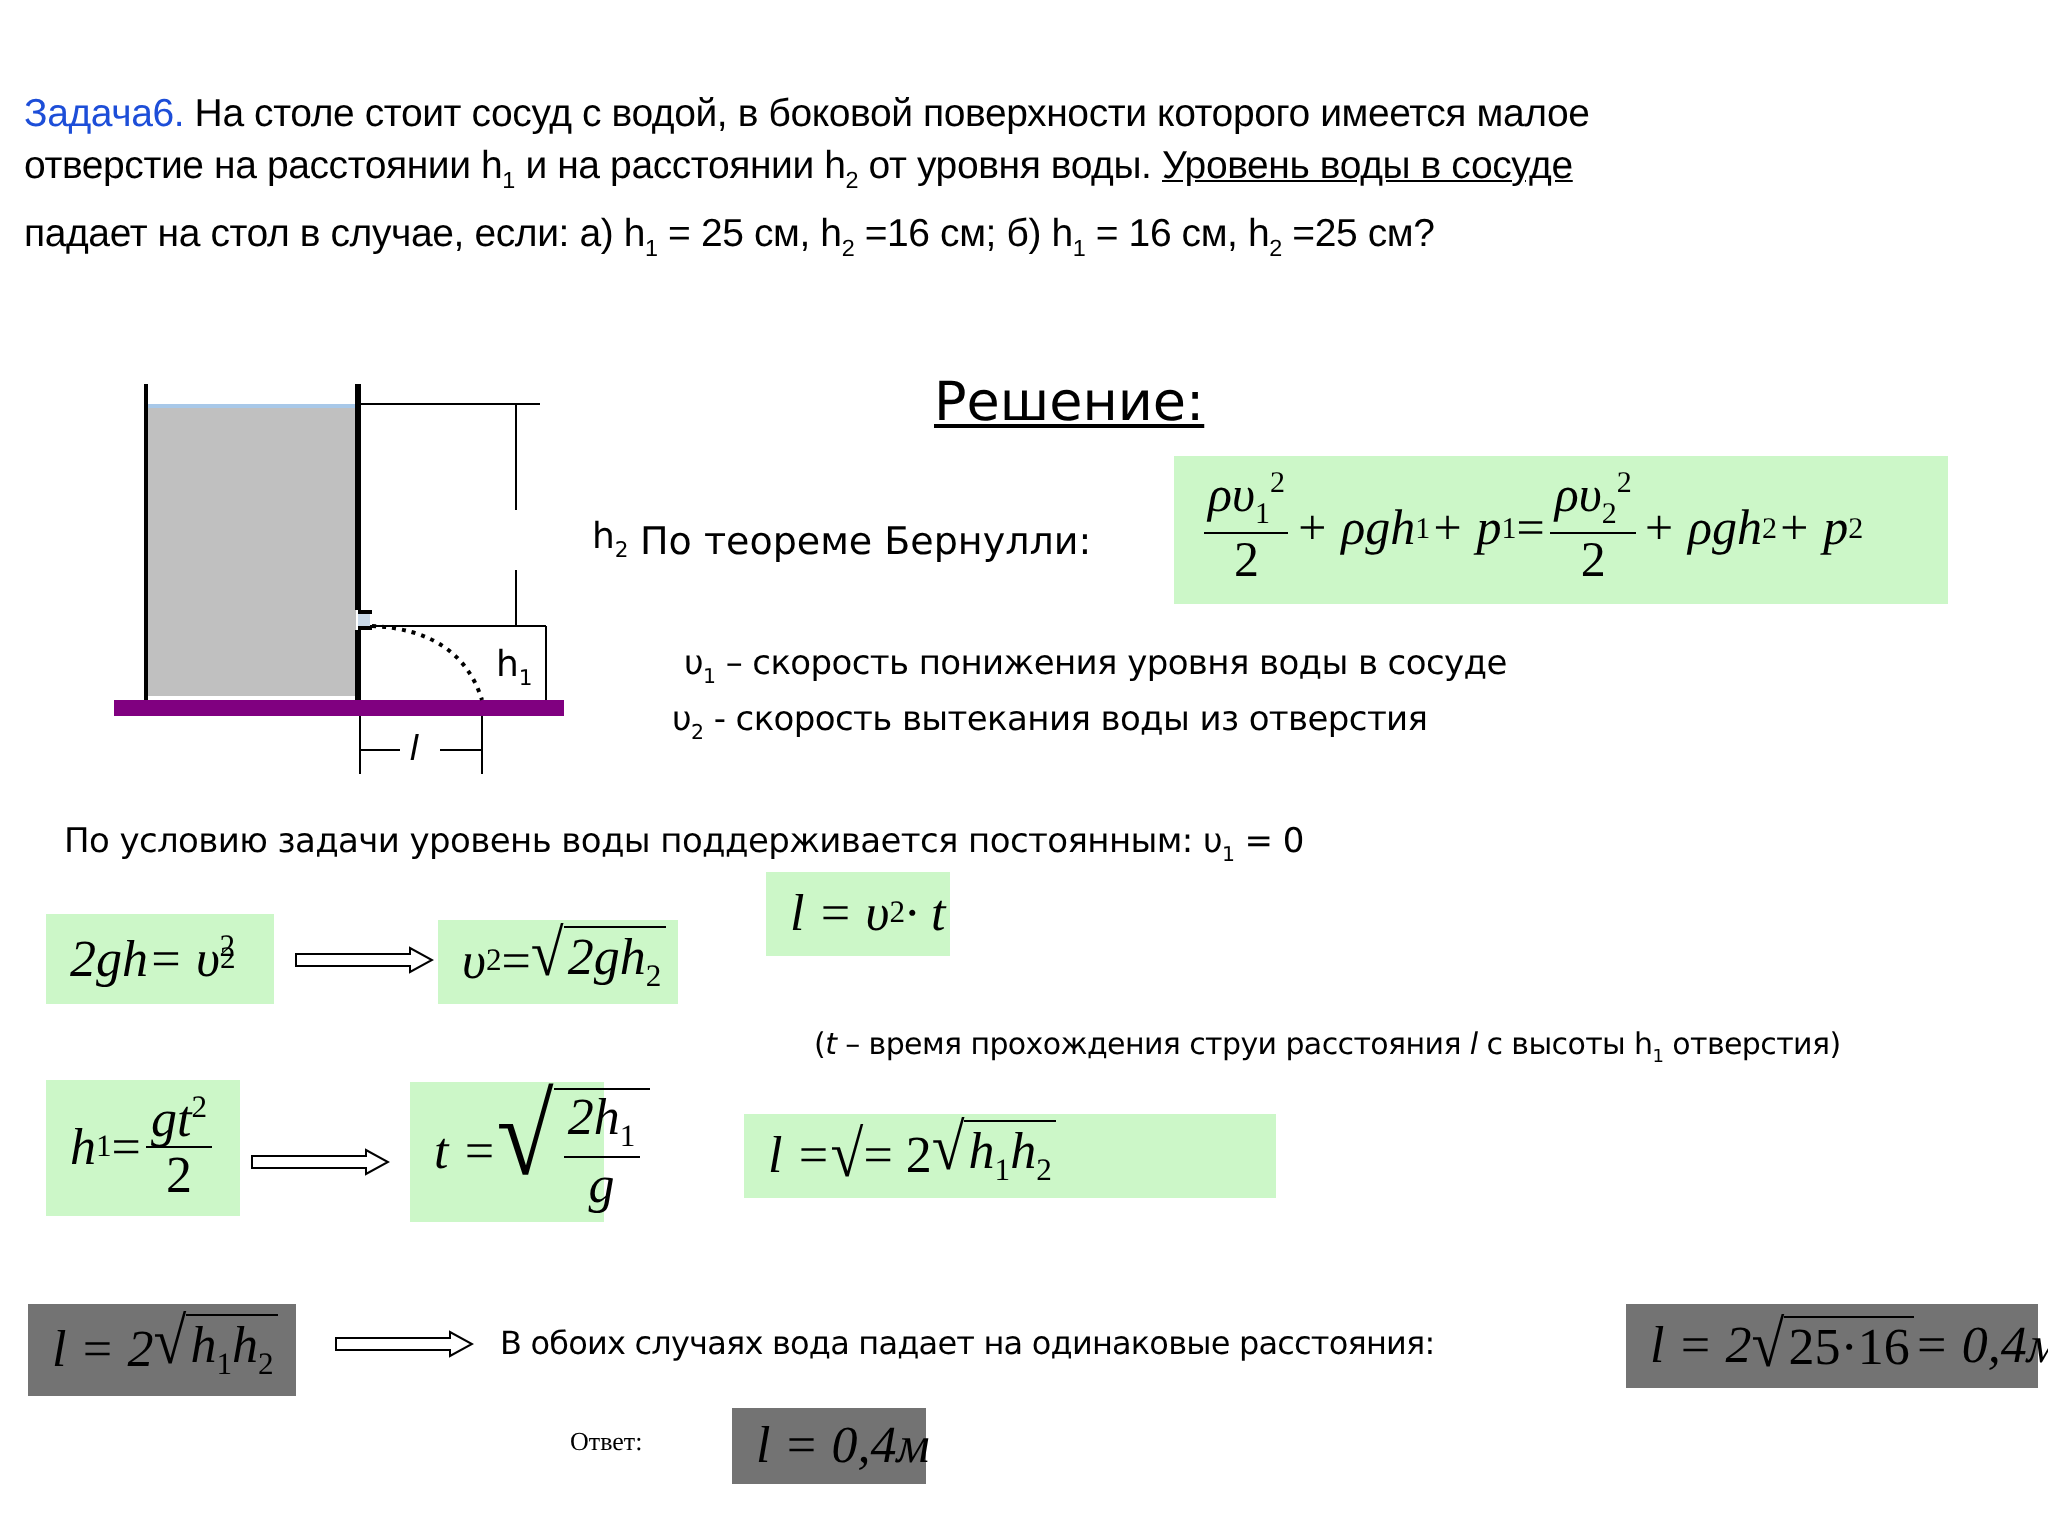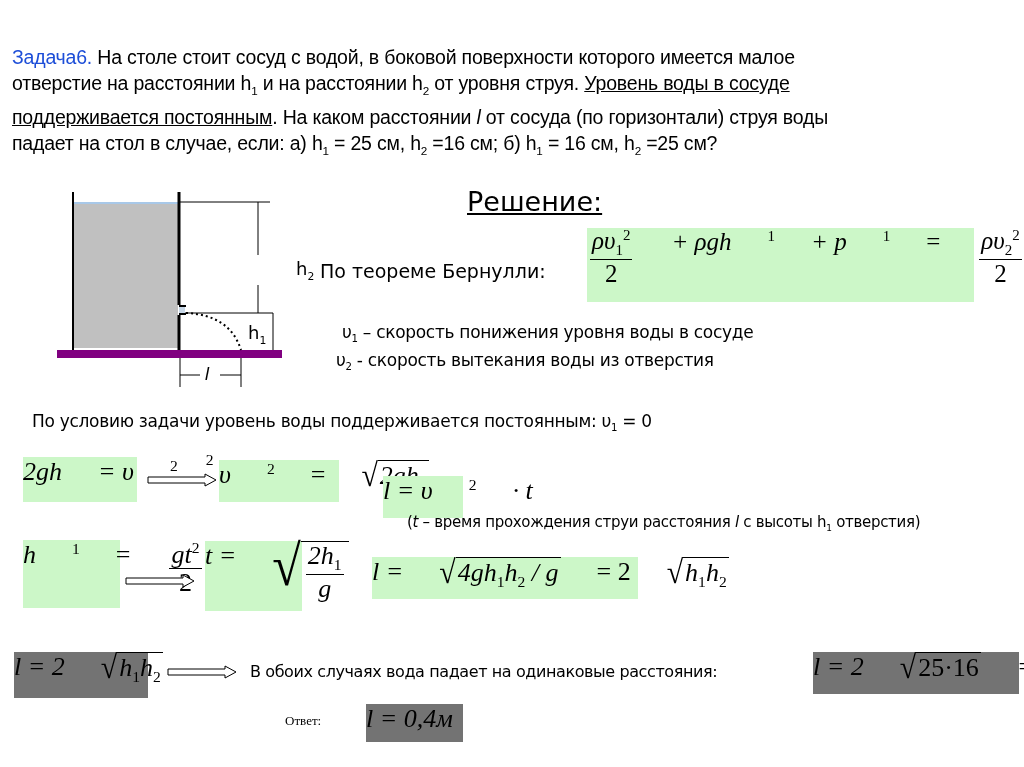--- a/index.html
+++ b/index.html
@@ -7,40 +7,39 @@
          font-family:"Liberation Sans", sans-serif; color:#000; }
   .abs { position:absolute; }
   .problem { left:12px; top:44px; width:1000px; font-family:"Liberation Sans", sans-serif;
              font-size:19.5px; line-height:26px; letter-spacing:-0.2px; }
   .problem .lbl { color:#1d4ed8; }
   .u { text-decoration:underline; }
   .sans { font-family:"DejaVu Sans", sans-serif; }
   .green { background:#ccf7c8; }
   .yellow { background:#737373; }
   .math { font-family:"Liberation Serif", serif; font-style:italic; font-size:26px; white-space:nowrap;
-          display:flex; align-items:flex-start; padding:0 0; box-sizing:border-box;gap:36px; }
+          display:flex; align-items:center; padding:0 12px; box-sizing:border-box; }
   .math .up { font-style:normal; }
   .frac { display:inline-flex; flex-direction:column; align-items:center; vertical-align:middle; margin:0 3px; }
   .frac .num { border-bottom:1.5px solid #000; padding:0 2px; line-height:1.05; }
   .frac .den { line-height:1.1; font-style:normal; }
   sub { font-size:60%; font-style:normal; }
   sup { font-size:60%; font-style:normal; }
   .sqrt { display:inline-flex; align-items:stretch; }
   .sqrt .rad { font-style:normal; font-size:1.15em; line-height:1; transform:scaleY(1.1); }
   .sqrt .body { border-top:1.5px solid #000; padding:0 2px; }
   .arrow { position:absolute; width:70px; height:14px; }
   .note { font-family:"DejaVu Sans", sans-serif; font-size:15px; letter-spacing:-0.3px; }
 </style>
 </head>
 <body>
 
 <div class="abs problem">
   <div><span class="lbl">Задача6.</span><span> На столе стоит сосуд с водой, в боковой поверхности которого имеется малое</span></div>
-  <div><span>отверстие на расстоянии h</span><sub>1</sub><span> и на расстоянии h</span><sub>2</sub><span> от уровня струя. </span><span class="u">Уровень воды в сосуде</span></div>
-  <div><span class="u">поддерживается постоянным</span><span>. На каком расстоянии </span><i>l</i><span> от сосуда (по горизонтали) струя воды</span></div>
+  <div><span>отверстие на расстоянии h</span><sub>1</sub><span> и на расстоянии h</span><sub>2</sub><span> от уровня воды. </span><span class="u">Уровень воды в сосуде</span></div>
   <div><span>падает на стол в случае, если: а) h</span><sub>1</sub><span> = 25 см, h</span><sub>2</sub><span> =16 см; б) h</span><sub>1</sub><span> = 16 см, h</span><sub>2</sub><span> =25 см?</span></div>
 </div>
 
 <div class="abs" style="left:30px;top:180px;width:270px;height:220px;">
   <svg width="270" height="220" viewBox="0 0 270 220">
     <rect x="44" y="22" width="104" height="146" fill="#c0c0c0"></rect>
     <line x1="44" y1="23" x2="148" y2="23" stroke="#a8c8e8" stroke-width="2"></line>
     <line x1="43" y1="12" x2="43" y2="170" stroke="#000" stroke-width="2"></line>
     <line x1="149" y1="12" x2="149" y2="125" stroke="#000" stroke-width="3"></line>
     <line x1="149" y1="135" x2="149" y2="170" stroke="#000" stroke-width="3"></line>
@@ -103,21 +102,21 @@
   </svg>
 <div class="abs green math" style="left:219px;top:460px;width:120px;height:42px;">
     <span>υ</span>
     <sub>2</sub>
     <span class="up"> = </span>
     <span class="sqrt">
       <span class="rad">√</span>
       <span class="body"><span>2gh</span><sub>2</sub></span>
     </span>
   </div>
-<div class="abs green math" style="left:383px;top:476px;width:80px;height:42px;">
+<div class="abs green math" style="left:383px;top:436px;width:92px;height:42px;">
     <span>l = υ</span>
     <sub>2</sub>
     <span> · t</span>
   </div>
 
 <div class="abs note" style="left:407px;top:513px;"><span>(</span><i>t</i><span> – время прохождения струи расстояния </span><i>l</i><span>  с высоты h</span><sub>1</sub><span> отверстия)</span></div>
 
 <div class="abs green math" style="left:23px;top:540px;width:97px;height:68px;">
     <span>h</span>
     <sub>1</sub>
@@ -137,21 +136,20 @@
       <span class="body"><span class="frac">
           <span class="num"><span>2h</span><sub>1</sub></span>
           <span class="den" style="font-style:italic;">g</span>
         </span></span>
     </span>
   </div>
 <div class="abs green math" style="left:372px;top:557px;width:266px;height:42px;">
     <span>l = </span>
     <span class="sqrt">
       <span class="rad">√</span>
-      <span class="body"><span>4gh</span><sub>1</sub><span>h</span><sub>2</sub><span> / g</span></span>
     </span>
     <span class="up"> = 2</span>
     <span class="sqrt">
       <span class="rad">√</span>
       <span class="body"><span>h</span><sub>1</sub><span>h</span><sub>2</sub></span>
     </span>
   </div>
 
 <div class="abs yellow math" style="left:14px;top:652px;width:134px;height:46px;">
     <span>l = 2</span>

